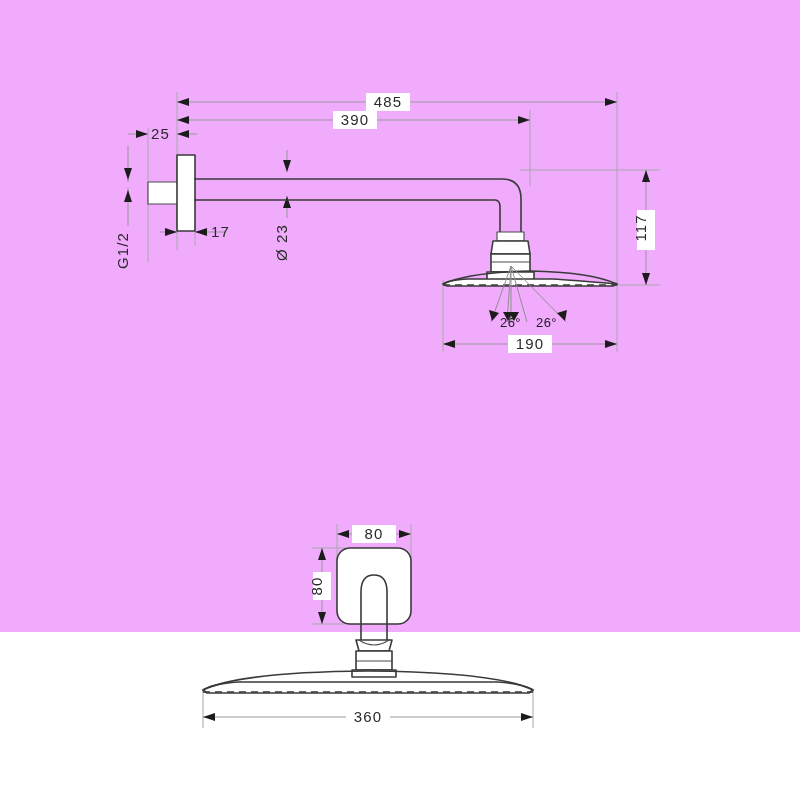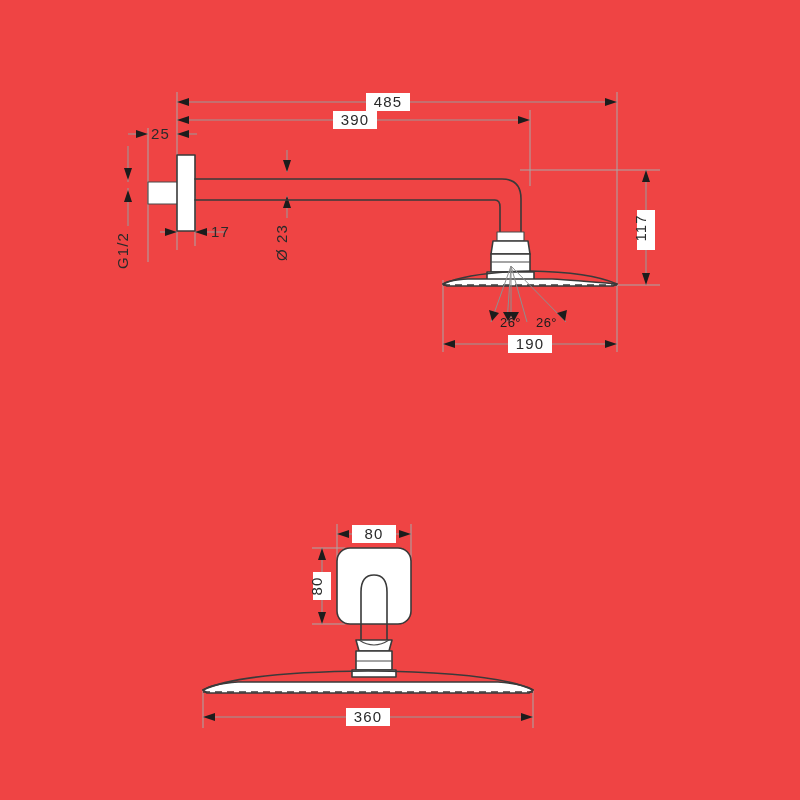--- a/index.html
+++ b/index.html
@@ -10,22 +10,22 @@
   }
   body {
     width: 800px;
     height: 800px;
     font-family: "Liberation Sans", sans-serif;
     overflow: hidden;
   }
   #drawing-root {
     position: relative;
     width: 800px;
-    height: 800px;
-    background: #ef4444;
+    height: 632px;
+    background: #f0abfc;
   }
   svg#tech-drawing {
     display: block;
     width: 800px;
     height: 800px;
   }
   .prod-line {
     fill: none;
     stroke: #3a3a3a;
     stroke-width: 1.6;

